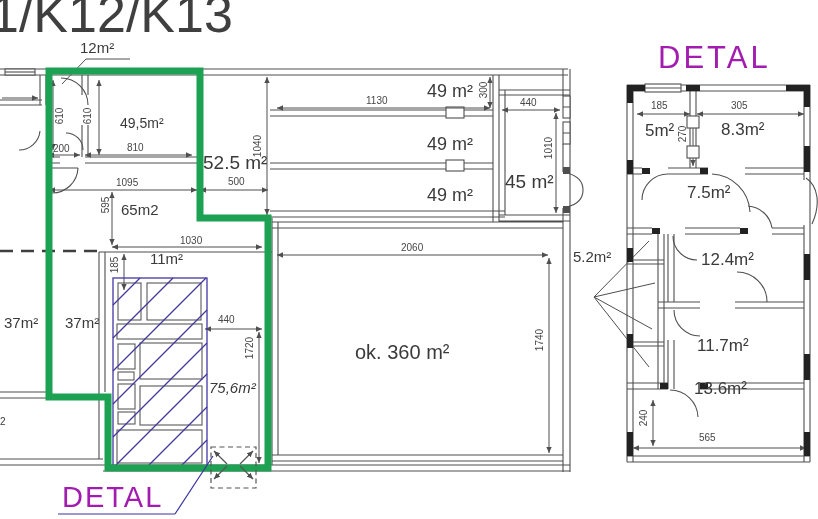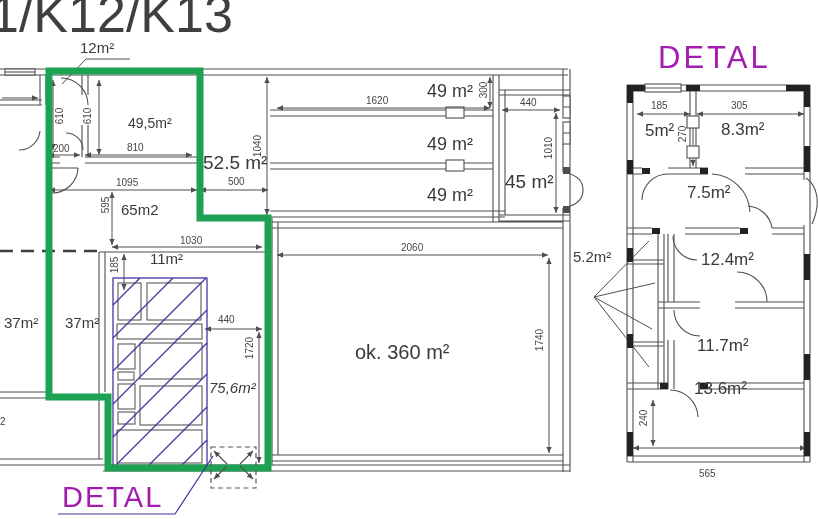--- a/index.html
+++ b/index.html
@@ -190,40 +190,40 @@
              M674,310 A26,26 0 0 0 700,336
              M670,390 A28,28 0 0 1 698,417
              M772,228 A26,26 0 0 0 748,206
              M806,178 C818,186 821,204 812,224"></path>
   </g>
 </svg>
 
 <div class="lbl title" style="left:-10px;top:-12px;">1/K12/K13</div>
 
 <div class="lbl" style="left:80px;top:40px;font-size:15px;">12m²</div>
-<div class="lbl" style="left:120px;top:116px;font-size:14px;margin-left:8px;">49,5m²</div>
+<div class="lbl" style="left:120px;top:116px;font-size:14px;">49,5m²</div>
 <div class="lbl" style="left:203px;top:113px;font-size:19px;margin-top:40px;">52.5 m²</div>
 <div class="lbl" style="left:427px;top:82px;font-size:18px;">49 m²</div>
 <div class="lbl" style="left:427px;top:135px;font-size:18px;">49 m²</div>
 <div class="lbl" style="left:427px;top:186px;font-size:18px;">49 m²</div>
 <div class="lbl" style="left:505px;top:172px;font-size:19px;">45 m²</div>
 <div class="lbl" style="left:121px;top:202px;font-size:15px;">65m2</div>
 <div class="lbl" style="left:150px;top:251px;font-size:15px;">11m²</div>
 <div class="lbl" style="left:4px;top:315px;font-size:15px;">37m²</div>
 <div class="lbl" style="left:65px;top:315px;font-size:15px;">37m²</div>
 <div class="lbl big" style="left:355px;top:342px;">ok. 360 m²</div>
 <div class="lbl ital" style="left:209px;top:380px;font-size:15px;">75,6m²</div>
 <div class="lbl" style="left:0px;top:417px;font-size:10px;">2</div>
 <div class="lbl purple" style="left:62px;top:483px;font-size:29px;letter-spacing:2px;">DETAL</div>
 
 <div class="lbl dim" style="left:127px;top:143px;">810</div>
 <div class="lbl dim" style="left:53px;top:144px;">200</div>
 <div class="lbl dim" style="left:116px;top:178px;">1095</div>
 <div class="lbl dim" style="left:228px;top:177px;">500</div>
-<div class="lbl dim" style="left:366px;top:96px;">1620</div>
+<div class="lbl dim" style="left:366px;top:96px;">1130</div>
 <div class="lbl dim" style="left:520px;top:98px;">440</div>
 <div class="lbl dim" style="left:180px;top:236px;">1030</div>
 <div class="lbl dim" style="left:218px;top:315px;">440</div>
 <div class="lbl dim" style="left:401px;top:243px;">2060</div>
 <div class="lbl dim rot" style="left:40px;top:111px;">610</div>
 <div class="lbl dim rot" style="left:68px;top:111px;">610</div>
 <div class="lbl dim rot" style="left:238px;top:141px;">1040</div>
 <div class="lbl dim rot" style="left:464px;top:85px;">300</div>
 <div class="lbl dim rot" style="left:529px;top:143px;">1010</div>
 <div class="lbl dim rot" style="left:86px;top:200px;">595</div>
@@ -234,18 +234,18 @@
 <div class="lbl purple" style="left:658px;top:42px;font-size:31px;letter-spacing:3px;">DETAL</div>
 <div class="lbl" style="left:645px;top:122px;font-size:17px;">5m²</div>
 <div class="lbl" style="left:721px;top:121px;font-size:17px;">8.3m²</div>
 <div class="lbl" style="left:687px;top:184px;font-size:17px;">7.5m²</div>
 <div class="lbl" style="left:701px;top:251px;font-size:17px;">12.4m²</div>
 <div class="lbl" style="left:573px;top:249px;font-size:15px;">5.2m²</div>
 <div class="lbl" style="left:697px;top:337px;font-size:17px;">11.7m²</div>
 <div class="lbl" style="left:694px;top:380px;font-size:17px;">13.6m²</div>
 <div class="lbl dim" style="left:651px;top:101px;">185</div>
 <div class="lbl dim" style="left:731px;top:101px;">305</div>
-<div class="lbl dim" style="left:699px;top:433px;margin-top:36px;">565</div>
+<div class="lbl dim" style="left:699px;top:433px;">565</div>
 <div class="lbl dim rot" style="left:663px;top:129px;">270</div>
 <div class="lbl dim rot" style="left:624px;top:413px;">240</div>
 
 
 </div>
 
 </body></html>

